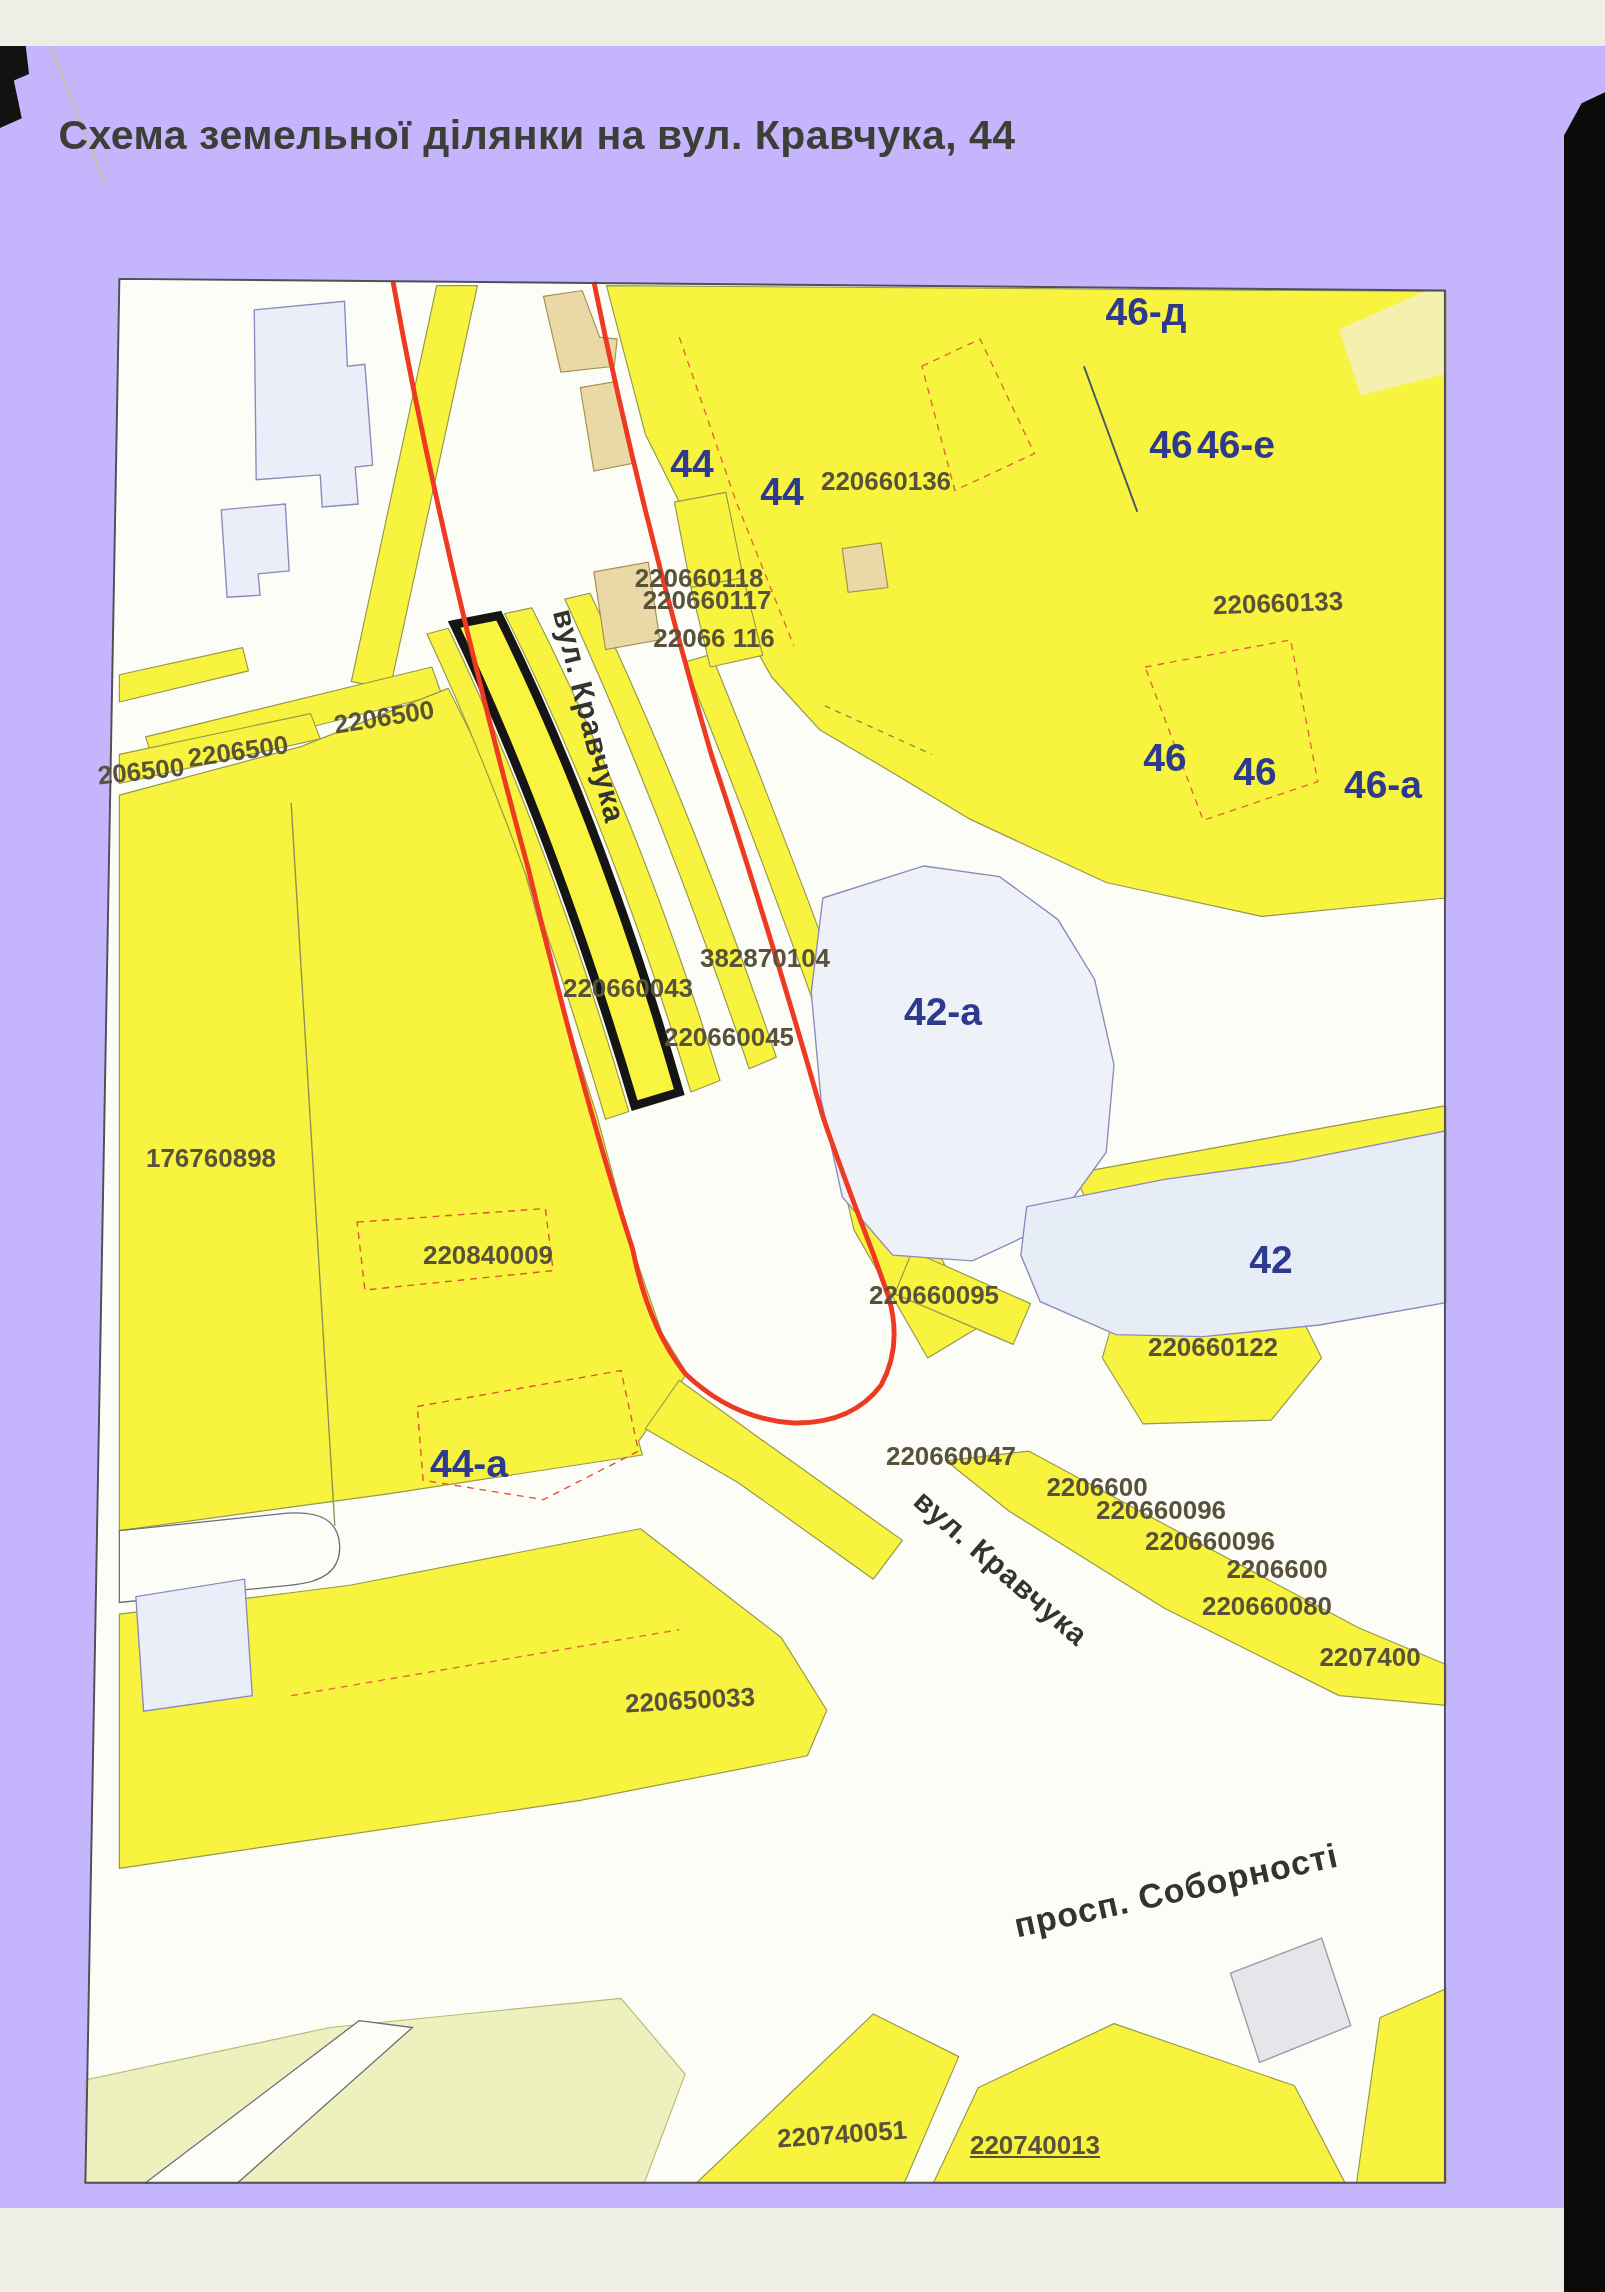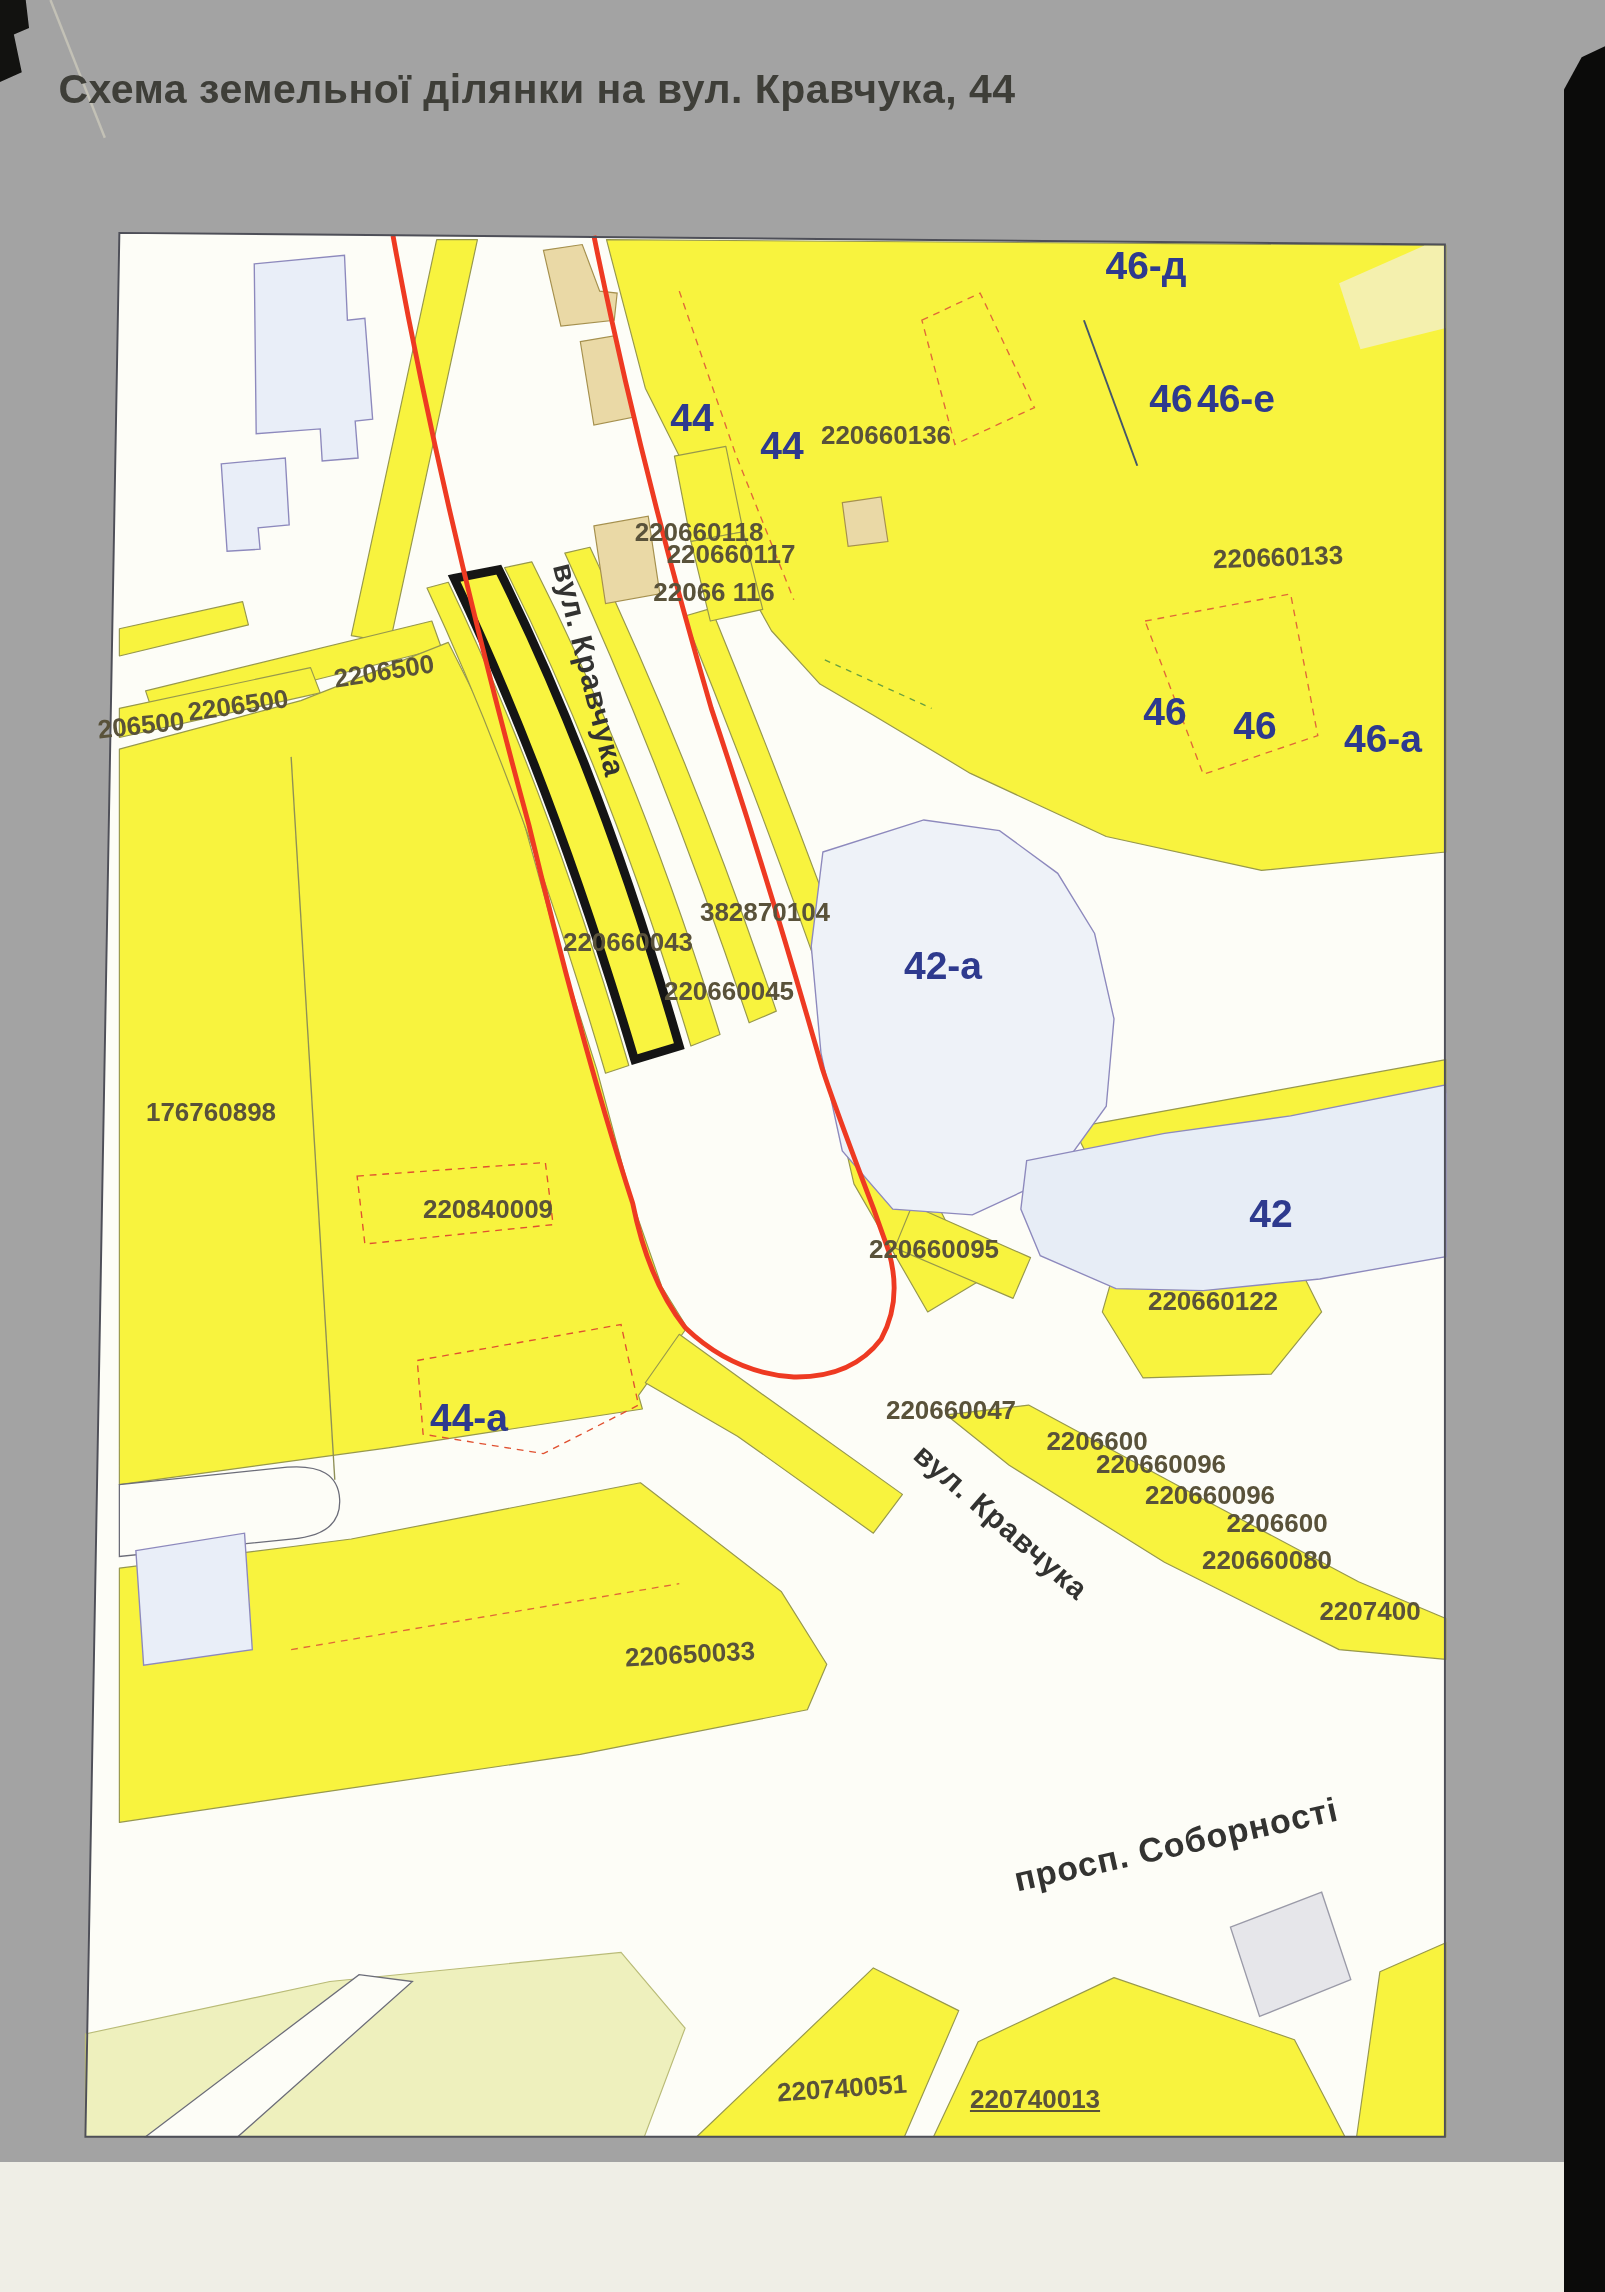--- a/index.html
+++ b/index.html
@@ -6,21 +6,22 @@
   body{
     width:1606px;height:2293px;
     background:#efeee6;
     font-family:"Liberation Sans",sans-serif;
     position:relative;
     overflow:hidden;
   }
   #page{
     position:absolute;inset:0;
     width:1606px;height:2162px;
-    background:#a3a3a3;
+    background:#c4b5fd;
+    margin-top:46px;
   }
   #map-svg{position:absolute;left:0;top:0;width:1606px;height:2293px;}
   #page-title{
     position:absolute;
     left:537px;top:89px;
     transform:translate(-50%,-50%);
     font-size:41px;
     font-weight:700;
     letter-spacing:0.5px;
     color:#3e3e38;
@@ -146,21 +147,21 @@
 
   <div id="label-layer">
       <div class="map-label block" style="left: 1146px; top: 265px; transform: translate(-50%, -50%);">46-д</div>
       <div class="map-label block" style="left: 1171px; top: 398px; transform: translate(-50%, -50%);">46</div>
       <div class="map-label block" style="left: 1236px; top: 398px; transform: translate(-50%, -50%);">46-е</div>
       <div class="map-label block" style="left: 692px; top: 417px; transform: translate(-50%, -50%);">44</div>
       <div class="map-label block" style="left: 782px; top: 445px; transform: translate(-50%, -50%);">44</div>
       <div class="map-label parcel" style="left: 886px; top: 435px; transform: translate(-50%, -50%);">220660136</div>
       <div class="map-label parcel" style="left: 1278px; top: 557px; transform: translate(-50%, -50%) rotate(-2deg);">220660133</div>
       <div class="map-label parcel" style="left: 699px; top: 532px; transform: translate(-50%, -50%);">220660118</div>
-      <div class="map-label parcel" style="left: 731px; top: 554px; transform: translate(-50%, -50%);">220660117</div>
+      <div class="map-label parcel" style="left: 707px; top: 554px; transform: translate(-50%, -50%);">220660117</div>
       <div class="map-label parcel" style="left: 714px; top: 592px; transform: translate(-50%, -50%);">22066 116</div>
       <div class="map-label parcel" style="left: 384px; top: 671px; transform: translate(-50%, -50%) rotate(-9deg);">2206500</div>
       <div class="map-label parcel" style="left: 238px; top: 705px; transform: translate(-50%, -50%) rotate(-8deg);">2206500</div>
       <div class="map-label parcel" style="left: 141px; top: 725px; transform: translate(-50%, -50%) rotate(-6deg);">206500</div>
       <div class="map-label block" style="left: 1165px; top: 711px; transform: translate(-50%, -50%);">46</div>
       <div class="map-label block" style="left: 1255px; top: 725px; transform: translate(-50%, -50%);">46</div>
       <div class="map-label block" style="left: 1383px; top: 738px; transform: translate(-50%, -50%);">46-а</div>
       <div class="map-label street" style="left: 589px; top: 670px; transform: translate(-50%, -50%) rotate(76deg);">вул. Кравчука</div>
       <div class="map-label parcel" style="left: 765px; top: 912px; transform: translate(-50%, -50%);">382870104</div>
       <div class="map-label parcel" style="left: 628px; top: 942px; transform: translate(-50%, -50%);">220660043</div>

